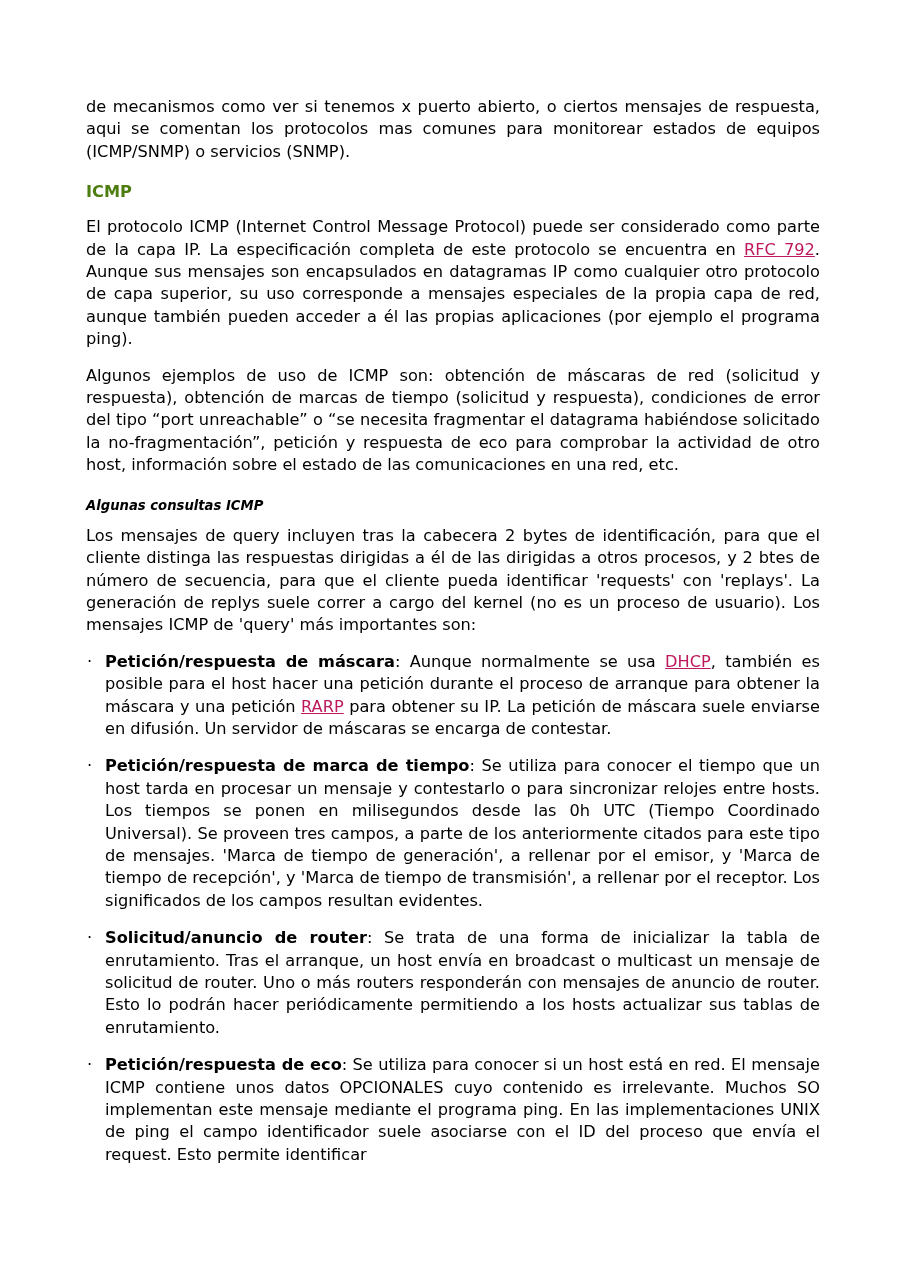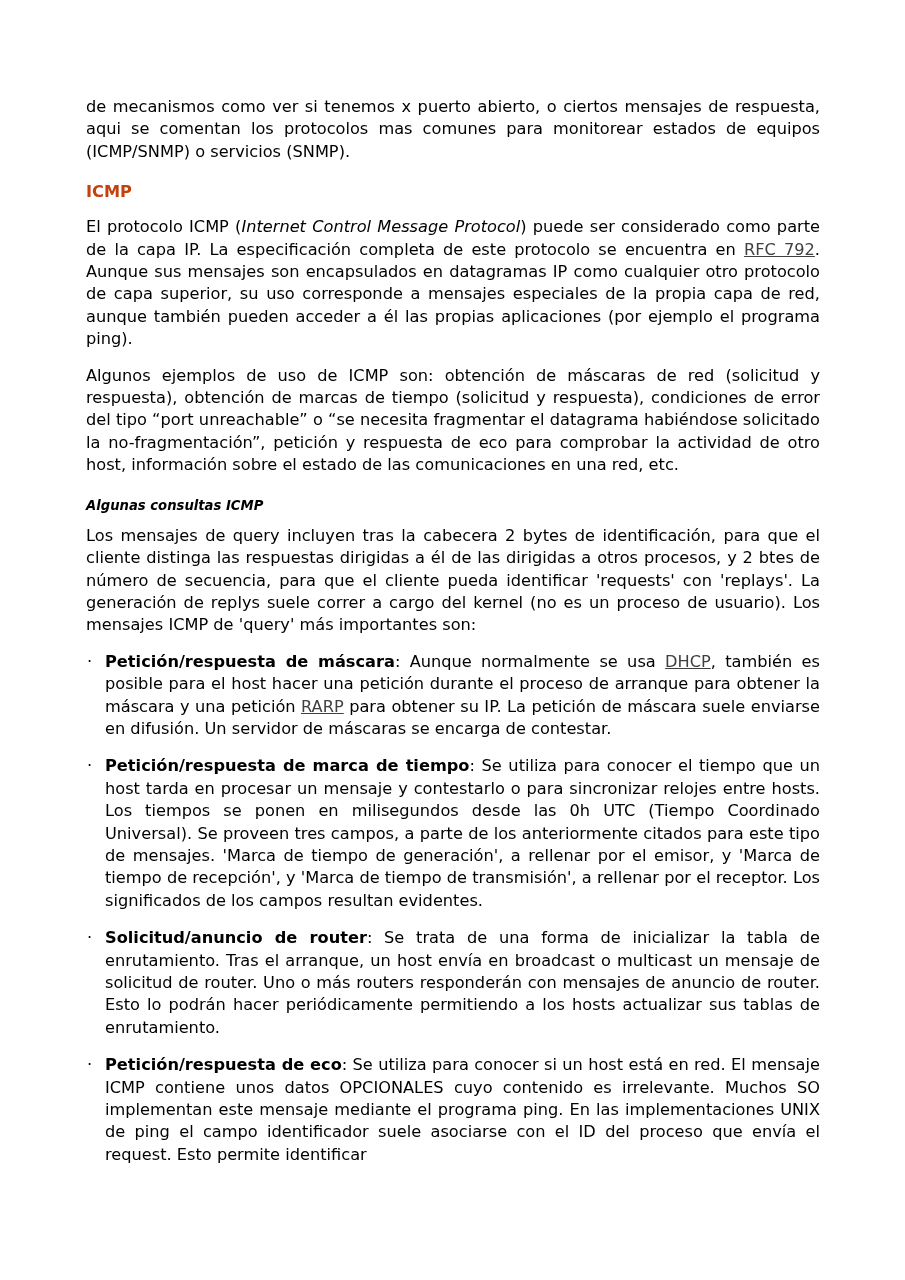--- a/index.html
+++ b/index.html
@@ -31,21 +31,21 @@
     text-justify: inter-word;
     color: #000000;
     letter-spacing: 0px;
   }
   h2.section-heading {
     margin: 18px 0 13px 0;
     font-size: 16.2px;
     line-height: 22px;
     font-weight: bold;
     text-align: left;
-    color: #c2410c;
+    color: #4d7c0f;
   }
   h3.sub-heading {
     margin: 20px 0 10px 0;
     font-size: 13.2px;
     line-height: 18px;
     font-weight: bold;
     text-align: left;
     color: #000000;
     font-style: italic;
   }
@@ -70,24 +70,23 @@
     position: absolute;
     left: 1px;
     top: 0;
     font-size: 16.2px;
     line-height: 22.4px;
   }
   .term {
     font-weight: bold;
   }
   .ital {
-    font-style: italic;
   }
   a.doc-link {
-    color: #404040;
+    color: #be185d;
     text-decoration: underline;
   }
 </style>
 </head>
 <body>
 
 <div class="page">
   <div class="content">
 
     <p class="body-par">de mecanismos como ver si tenemos x puerto abierto, o ciertos mensajes de respuesta, aqui se comentan los protocolos mas comunes para monitorear estados de equipos (ICMP/SNMP) o servicios (SNMP).</p>

